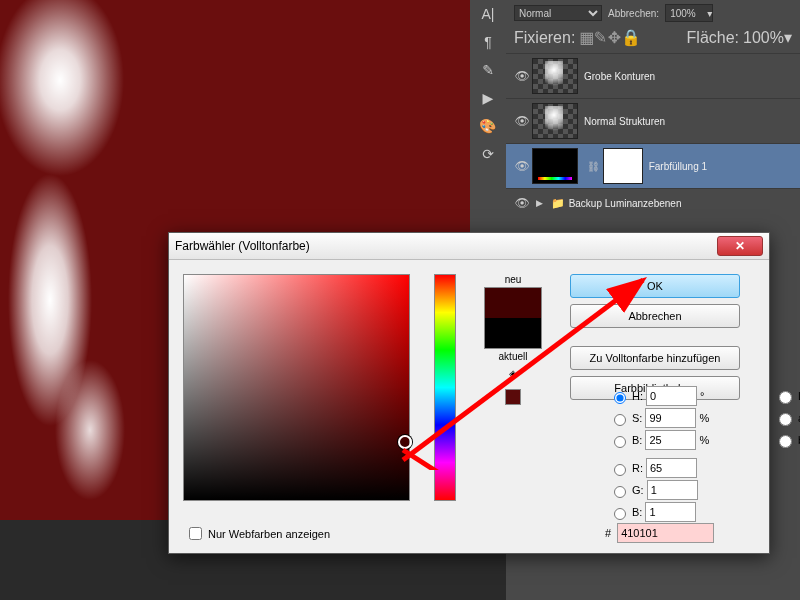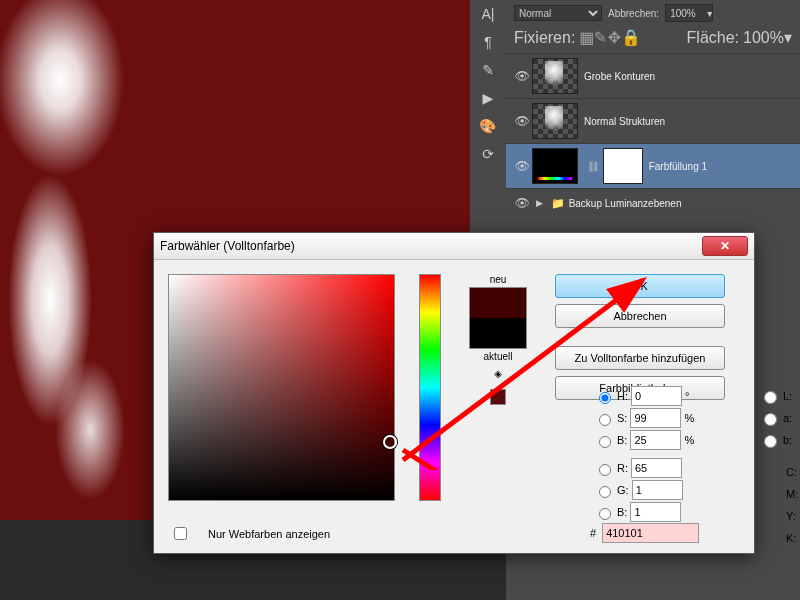--- a/index.html
+++ b/index.html
@@ -23,21 +23,21 @@
 .thumb.checker{background:repeating-conic-gradient(#555 0 25%,#333 0 50%) 0 0/10px 10px}
 .thumb.checker::after{content:"";position:absolute;left:12px;top:2px;width:18px;height:30px;background:radial-gradient(circle at 50% 30%,#fff 0%,rgba(255,255,255,.6) 40%,transparent 70%)}
 .thumb.fill{background:#000}
 .thumb.fill::after{content:"";position:absolute;left:5px;bottom:3px;width:34px;height:3px;background:linear-gradient(90deg,red,yellow,lime,cyan,blue,magenta)}
 .thumb.mask{background:#fff;width:38px}
 .lname{font-size:10px;color:#eee}
 .group-row{display:flex;align-items:center;height:24px;padding:2px 6px;border-top:1px solid #3a3a3a}
 .fold{margin:0 4px;font-size:9px}
 .folder{margin:0 4px}
 
-.dialog{position:absolute;left:153px;top:232px;width:600px;height:320px;background:#f0f0f0;border:1px solid #5a5a5a;box-shadow:0 4px 18px rgba(0,0,0,.6);color:#000}
+.dialog{position:absolute;left:168px;top:232px;width:600px;height:320px;background:#f0f0f0;border:1px solid #5a5a5a;box-shadow:0 4px 18px rgba(0,0,0,.6);color:#000}
 .titlebar{height:26px;background:linear-gradient(#fdfdfd,#e6e6e6);border-bottom:1px solid #bcbcbc;display:flex;align-items:center;padding:0 6px;font-size:12px;position:relative}
 .titlebar .title{flex:1}
 .closebtn{width:44px;height:18px;background:linear-gradient(#e67,#c33);border:1px solid #933;border-radius:3px;color:#fff;display:flex;align-items:center;justify-content:center;font-weight:bold;cursor:pointer}
 .picker-body{display:flex;padding:14px;gap:24px}
 .sv-box{width:225px;height:225px;border:1px solid #888;position:relative;background:linear-gradient(to top,#000,rgba(0,0,0,0)),linear-gradient(to right,#fff,#ff0000)}
 .sv-cursor{position:absolute;left:221px;top:167px;width:10px;height:10px;border:2px solid #fff;border-radius:50%;box-shadow:0 0 0 1px #000;transform:translate(-50%,-50%)}
 .hue{width:20px;height:225px;border:1px solid #888;background:linear-gradient(#f00,#ff0,#0f0,#0ff,#00f,#f0f,#f00)}
 .preview-col{width:66px;display:flex;flex-direction:column;align-items:center;font-size:10px}
 .preview{width:56px;height:60px;border:1px solid #888;margin:2px 0}
 .preview .new{height:30px;background:#410101}
@@ -47,21 +47,21 @@
 .btn{height:22px;border:1px solid #8a8a8a;border-radius:3px;background:linear-gradient(#fdfdfd,#e6e6e6);display:flex;align-items:center;justify-content:center;font-size:11px;cursor:pointer}
 .btn.ok{background:linear-gradient(#cfeeff,#9fd8f7);border:1px solid #3aa0e0}
 .fields{position:absolute;left:440px;top:152px;font-size:11px}
 .fields .row{display:flex;align-items:center;height:22px;gap:3px}
 .fields input[type=text]{width:44px;height:16px;border:1px solid #999;font-size:11px;padding-left:3px}
 .fields .radio{width:12px;height:12px}
 .fields2{position:absolute;left:605px;top:152px;font-size:11px}
 .fields2 .row{display:flex;align-items:center;height:22px;gap:3px}
 .cmyk{position:absolute;left:632px;top:228px;font-size:11px}
 .cmyk .row{display:flex;align-items:center;height:22px;gap:3px}
-.bottom{position:absolute;left:16px;bottom:10px;display:flex;align-items:center;gap:18px}
+.bottom{position:absolute;left:16px;bottom:10px;display:flex;align-items:center;gap:3px}
 .bottom input[type=checkbox]{width:13px;height:13px}
 .hex-row{position:absolute;left:436px;bottom:10px;display:flex;align-items:center;gap:6px;font-size:11px}
 .hex-row input{width:90px;height:16px;border:1px solid #999;background:#ffd4d4;font-size:11px;padding-left:3px}
 
 .arrow{position:absolute;pointer-events:none}
 .arrow.a1{left:398px;top:240px;width:260px;height:230px}
 .arrow svg{width:100%;height:100%}
 </style>
 </head>
 <body>

